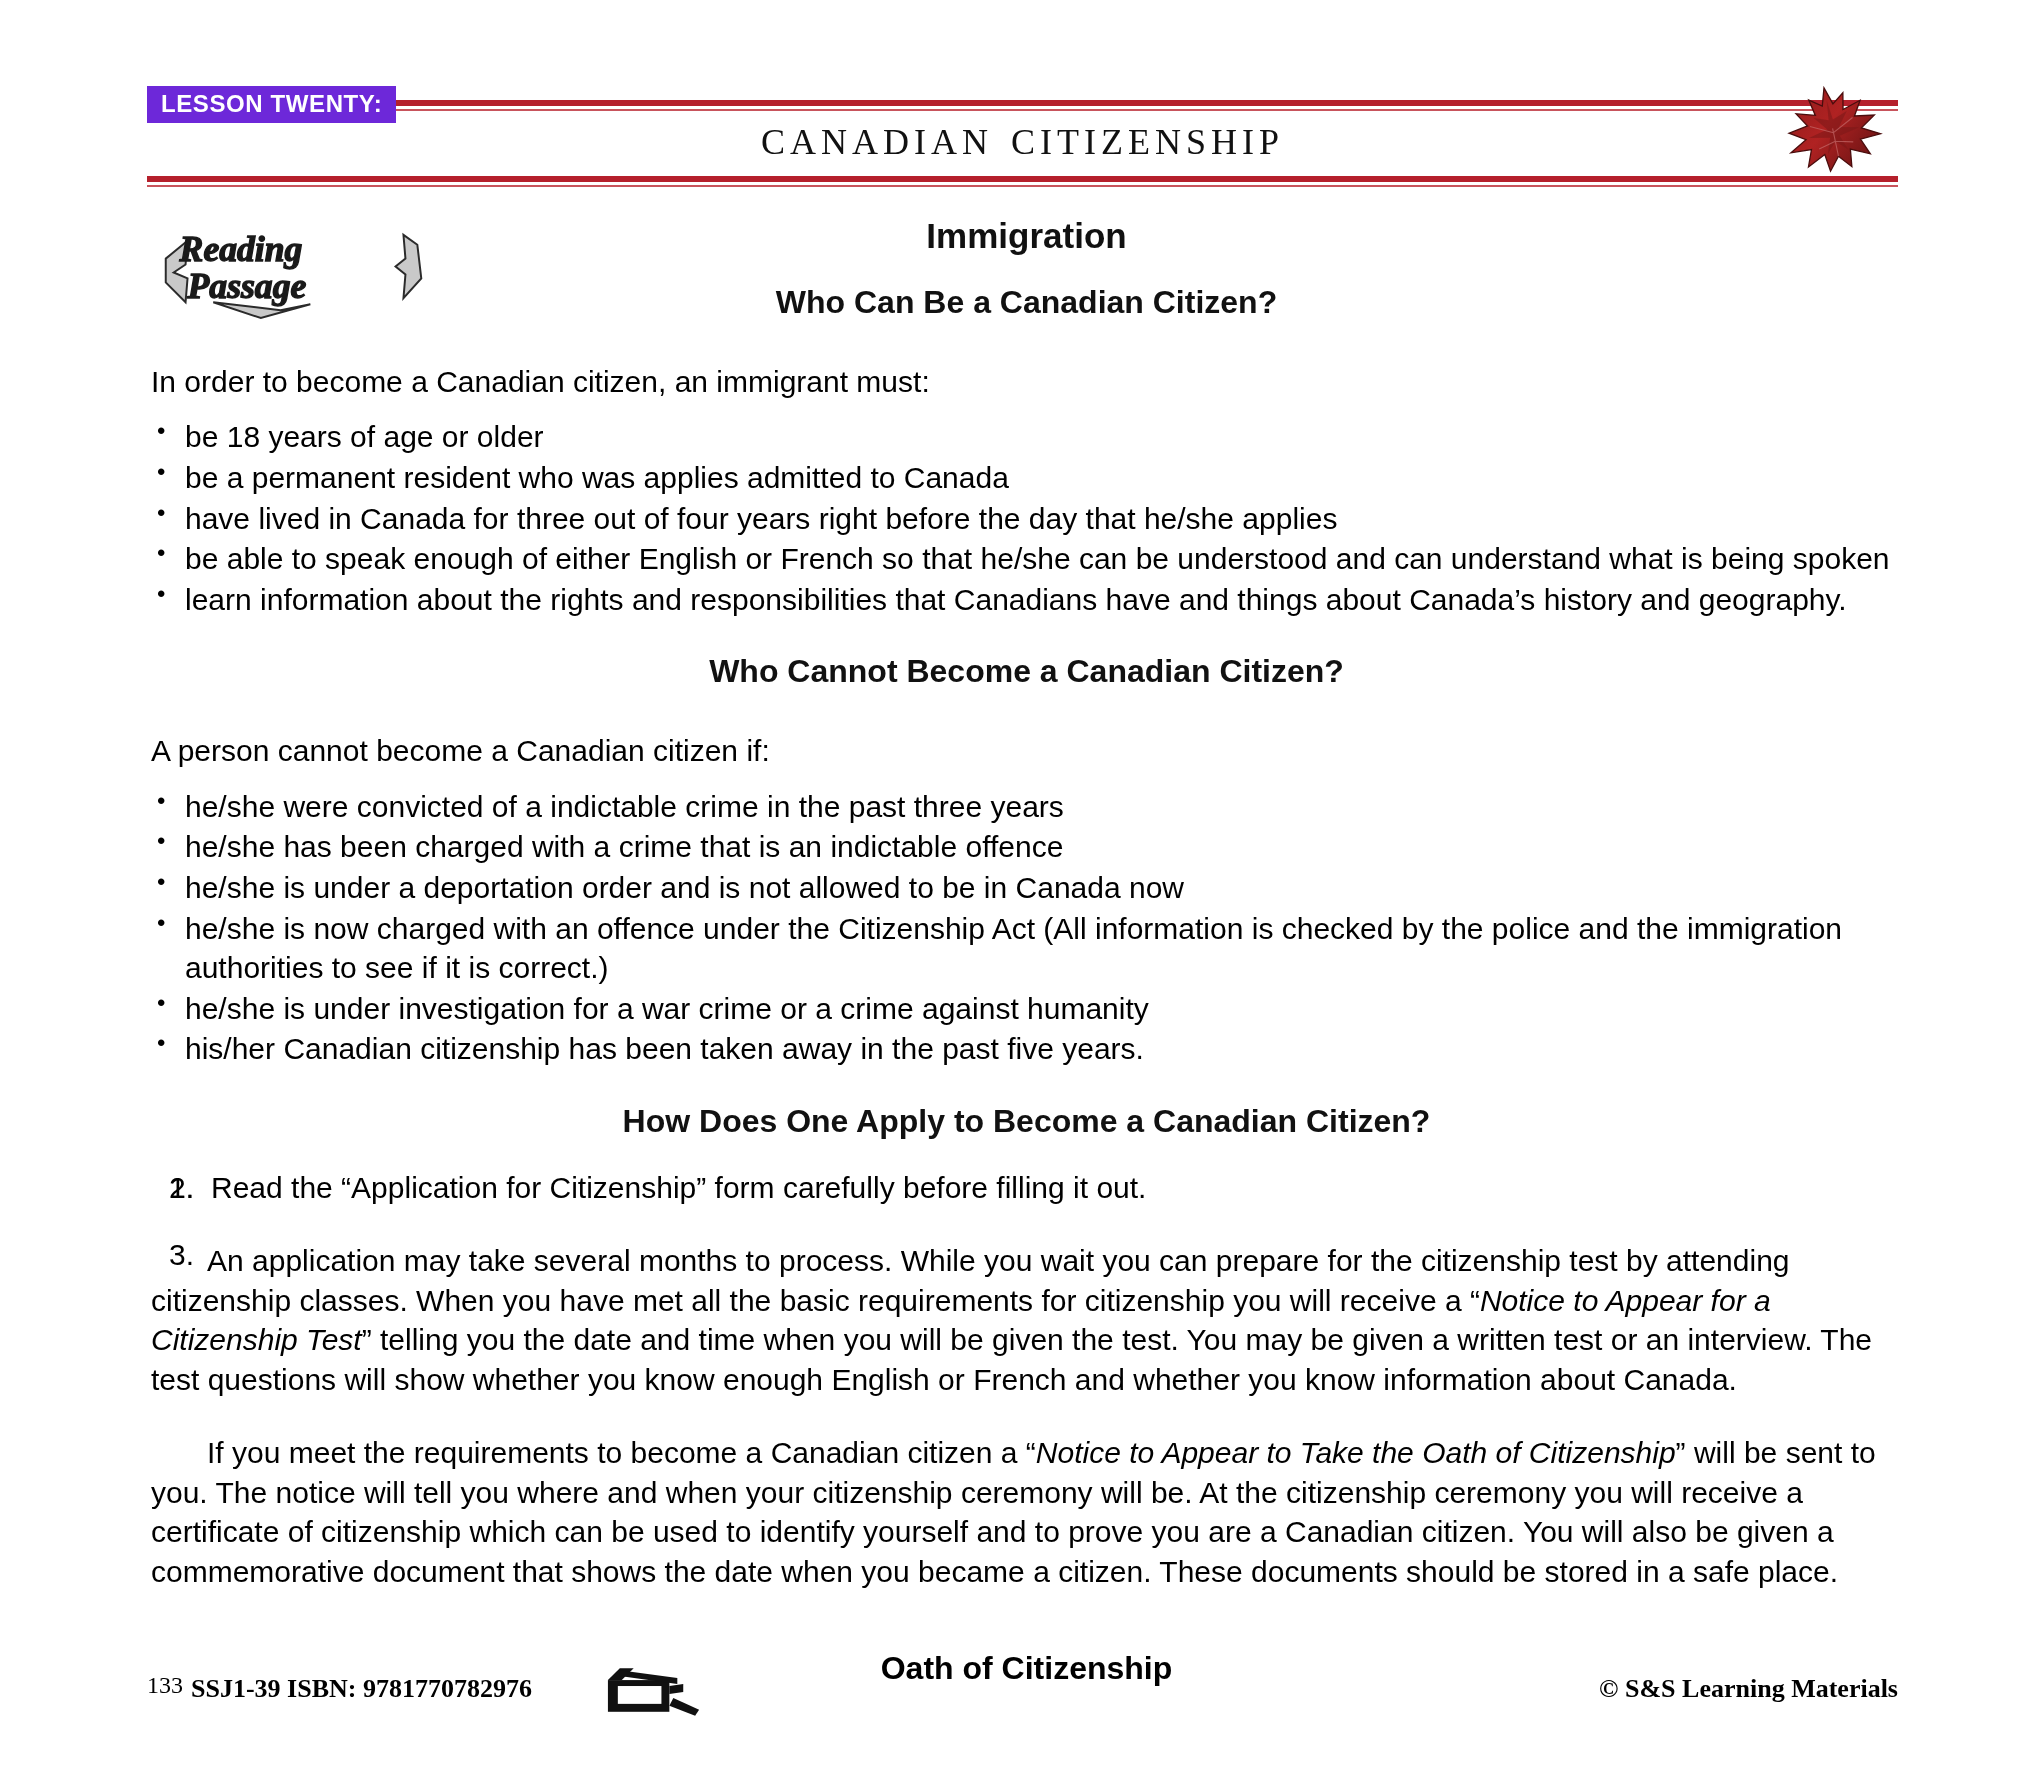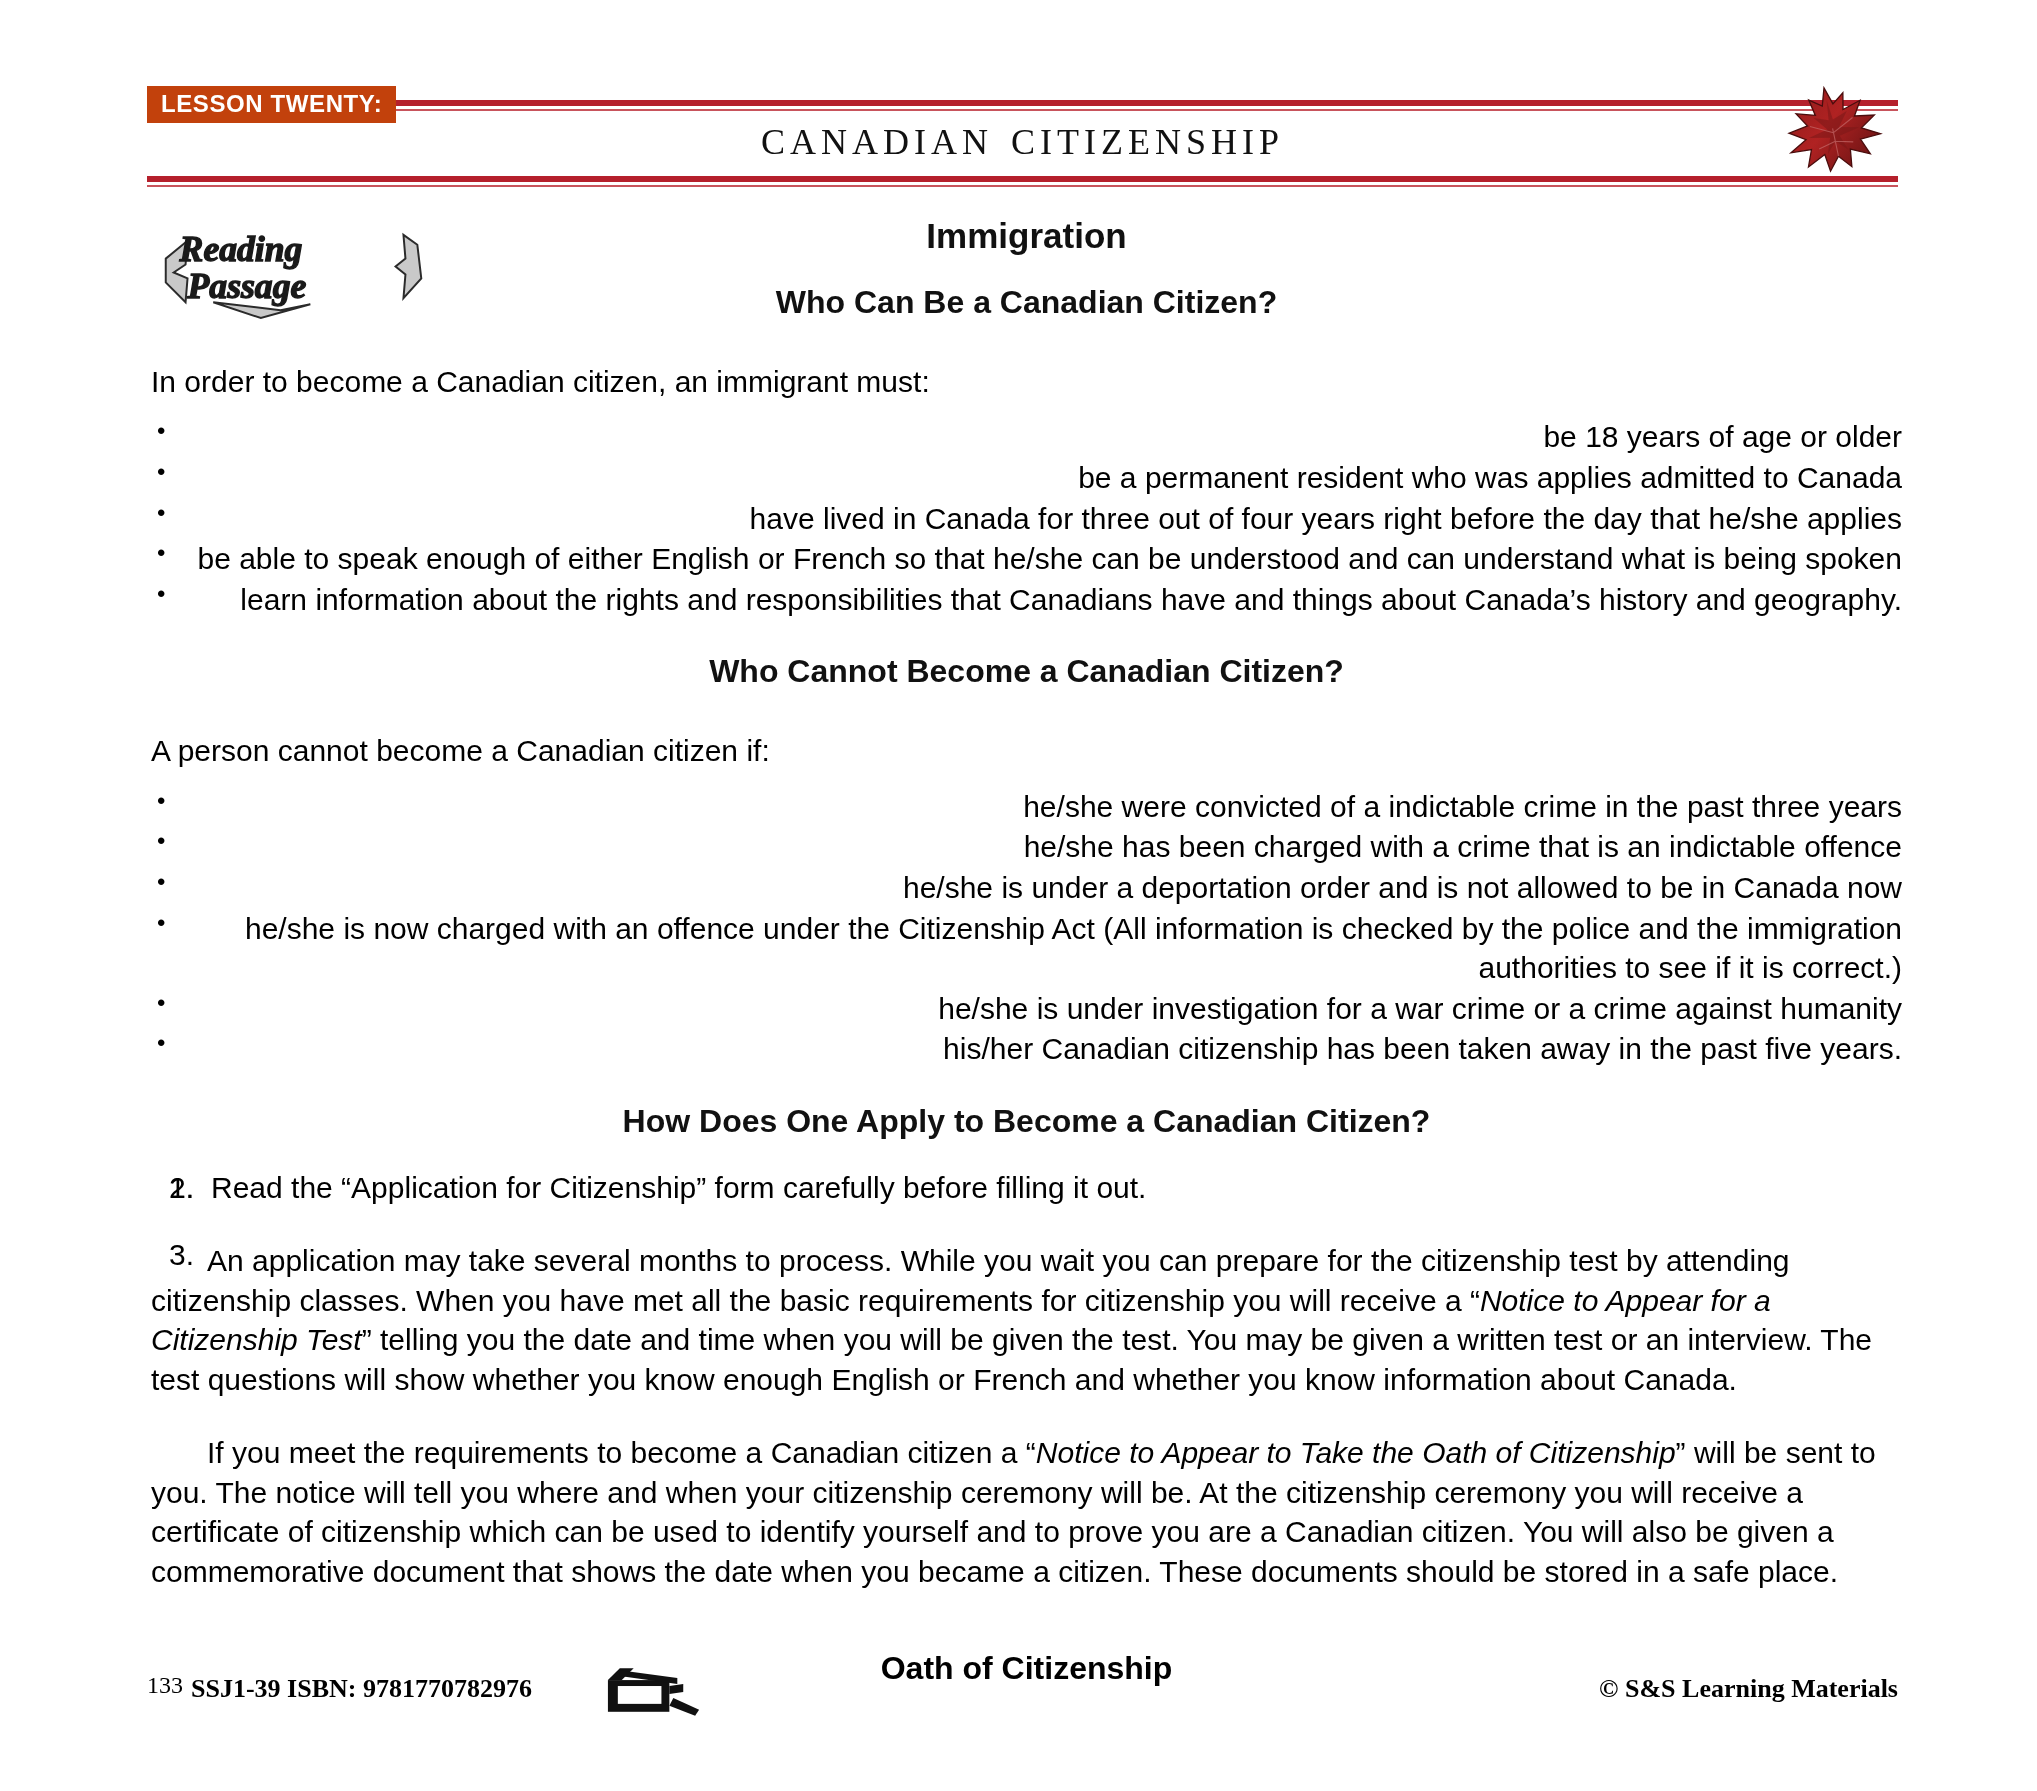--- a/index.html
+++ b/index.html
@@ -40,21 +40,21 @@
   }
   .rule-top    { top: 14px;  height: 6px; }
   .rule-bottom { top: 90px;  height: 6px; }
   .rule-hair-top    { top: 23px; height: 2px; background:#c8545c; }
   .rule-hair-bottom { top: 99px; height: 2px; background:#c8545c; }
 
   .lesson-badge {
     position: absolute;
     left: 0;
     top: 0;
-    background: #c2410c;
+    background: #6d28d9;
     color: #ffffff;
     font-family: "Liberation Sans", sans-serif;
     font-weight: bold;
     font-size: 24px;
     letter-spacing: 0.6px;
     padding: 6px 14px 7px 14px;
     line-height: 1;
     white-space: nowrap;
   }
 
@@ -126,21 +126,20 @@
     list-style: none;
     margin: 16px 0 0 0;
     padding: 0;
   }
   ul.blist > li {
     position: relative;
     font-size: 30px;
     line-height: 1.32;
     padding-left: 34px;
     margin: 0 0 1px 0;
-    text-align: right;
   }
   ul.blist > li::before {
     content: "\2022";
     position: absolute;
     left: 6px;
     top: -2px;
     font-size: 24px;
   }
 
   ol.nlist {

